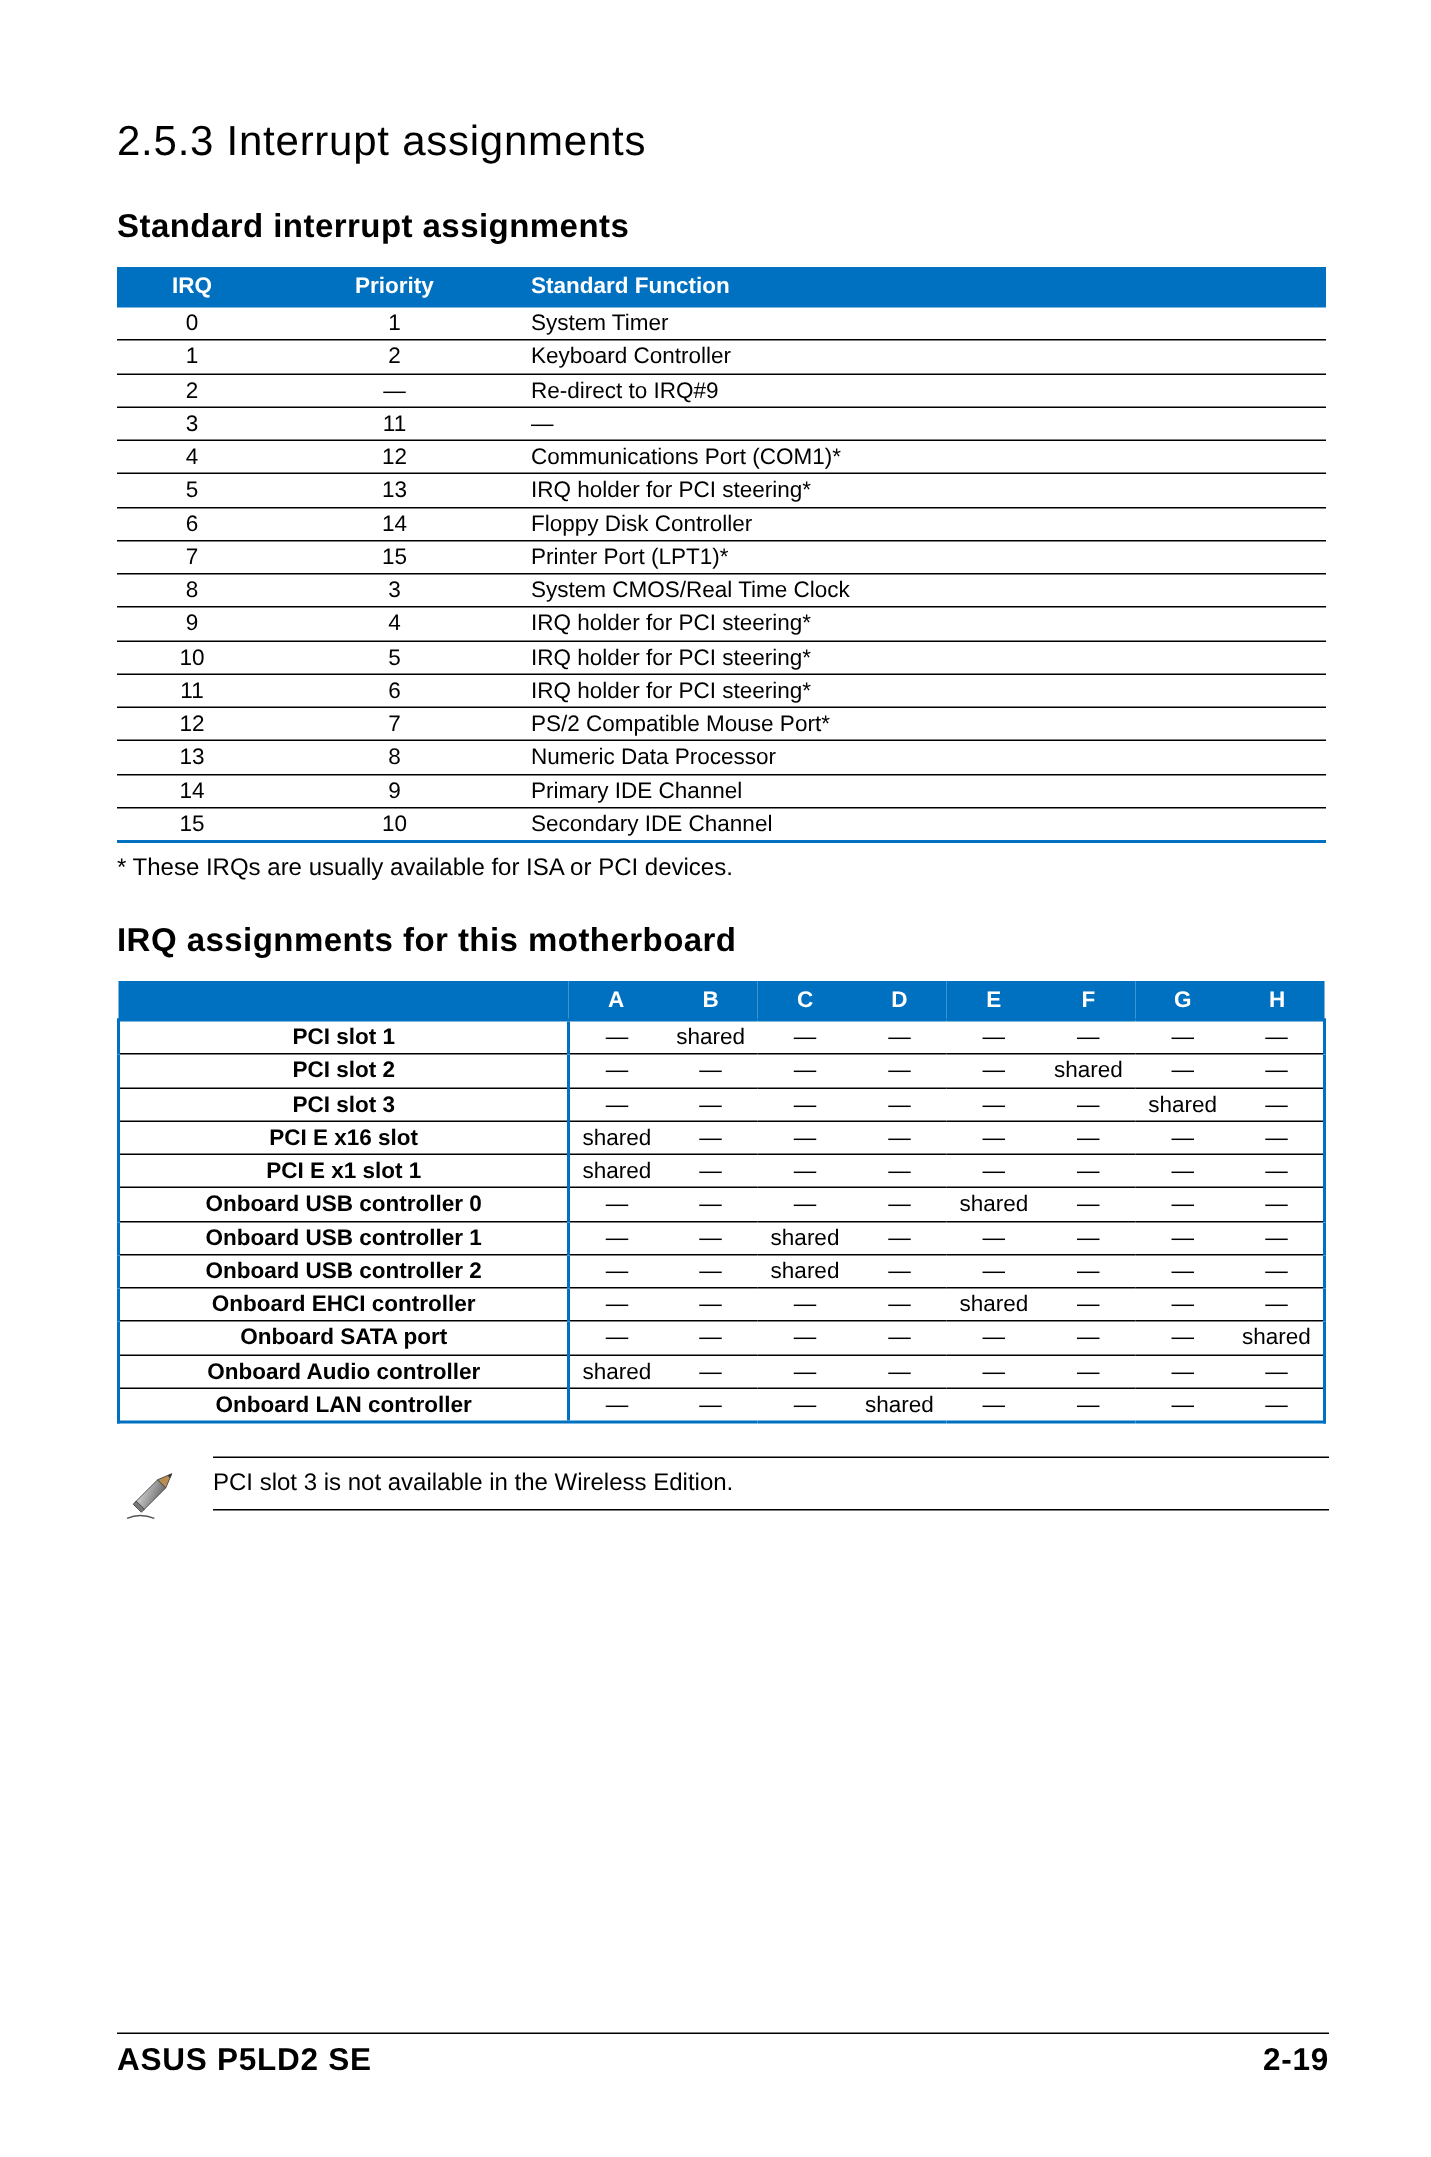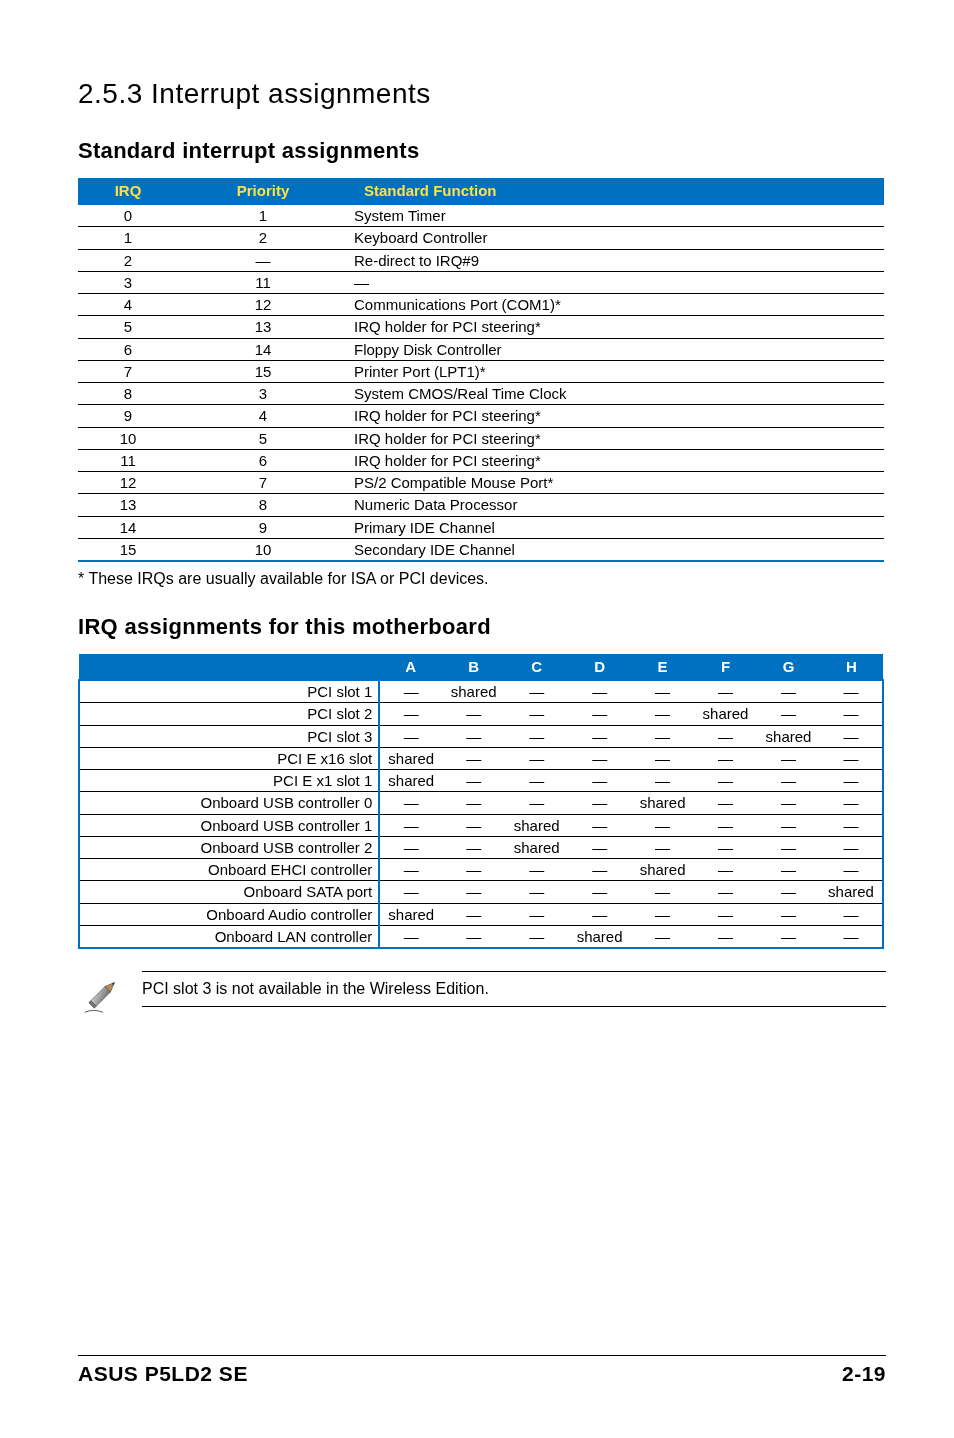--- a/index.html
+++ b/index.html
@@ -21,25 +21,25 @@
     font-size: 22px;
     font-weight: 800;
     letter-spacing: 0.3px;
     margin-bottom: 14px;
     margin-top: 26px;
   }
   table { border-collapse: collapse; }
   .t1 { width: 806px; margin-bottom: 8px; }
   .t1 th {
     background: #0070c0;
-    color: #fde047;
+    color: #ffffff;
     font-weight: 700;
     font-size: 15px;
     text-align: left;
-    padding: 4px 16px;
+    padding: 4px 6px;
   }
   .t1 th.c-irq { width: 100px; text-align: center; }
   .t1 th.c-pri { width: 170px; text-align: center; }
   .t1 td {
     font-size: 15px;
     padding: 1px 6px 0 6px;
     border-bottom: 1px solid #000;
     line-height: 1.35;
   }
   .t1 td.c-irq, .t1 td.c-pri { text-align: center; }
@@ -58,21 +58,21 @@
     padding: 4px 0;
   }
   .t2 th.devcol { background: #0070c0; width: 302px; }
   .t2 td {
     font-size: 15px;
     padding: 1px 6px 0 6px;
     border-bottom: 1px solid #000;
     line-height: 1.35;
     text-align: center;
   }
-  .t2 td.devname { text-align: right; border-left: 2px solid #0070c0; }
+  .t2 td.devname { text-align: center; border-left: 2px solid #0070c0; font-weight: bold; }
   .t2 td.colA { border-left: 2px solid #0070c0; }
   .t2 td.lastcol { border-right: 2px solid #0070c0; }
   .t2 tr.first td { border-top: 2px solid #0070c0; }
   .t2 tr.last  td { border-bottom: 2px solid #0070c0; }
 
   .callout {
     display: flex;
     align-items: flex-start;
     gap: 18px;
     margin-top: 22px;

